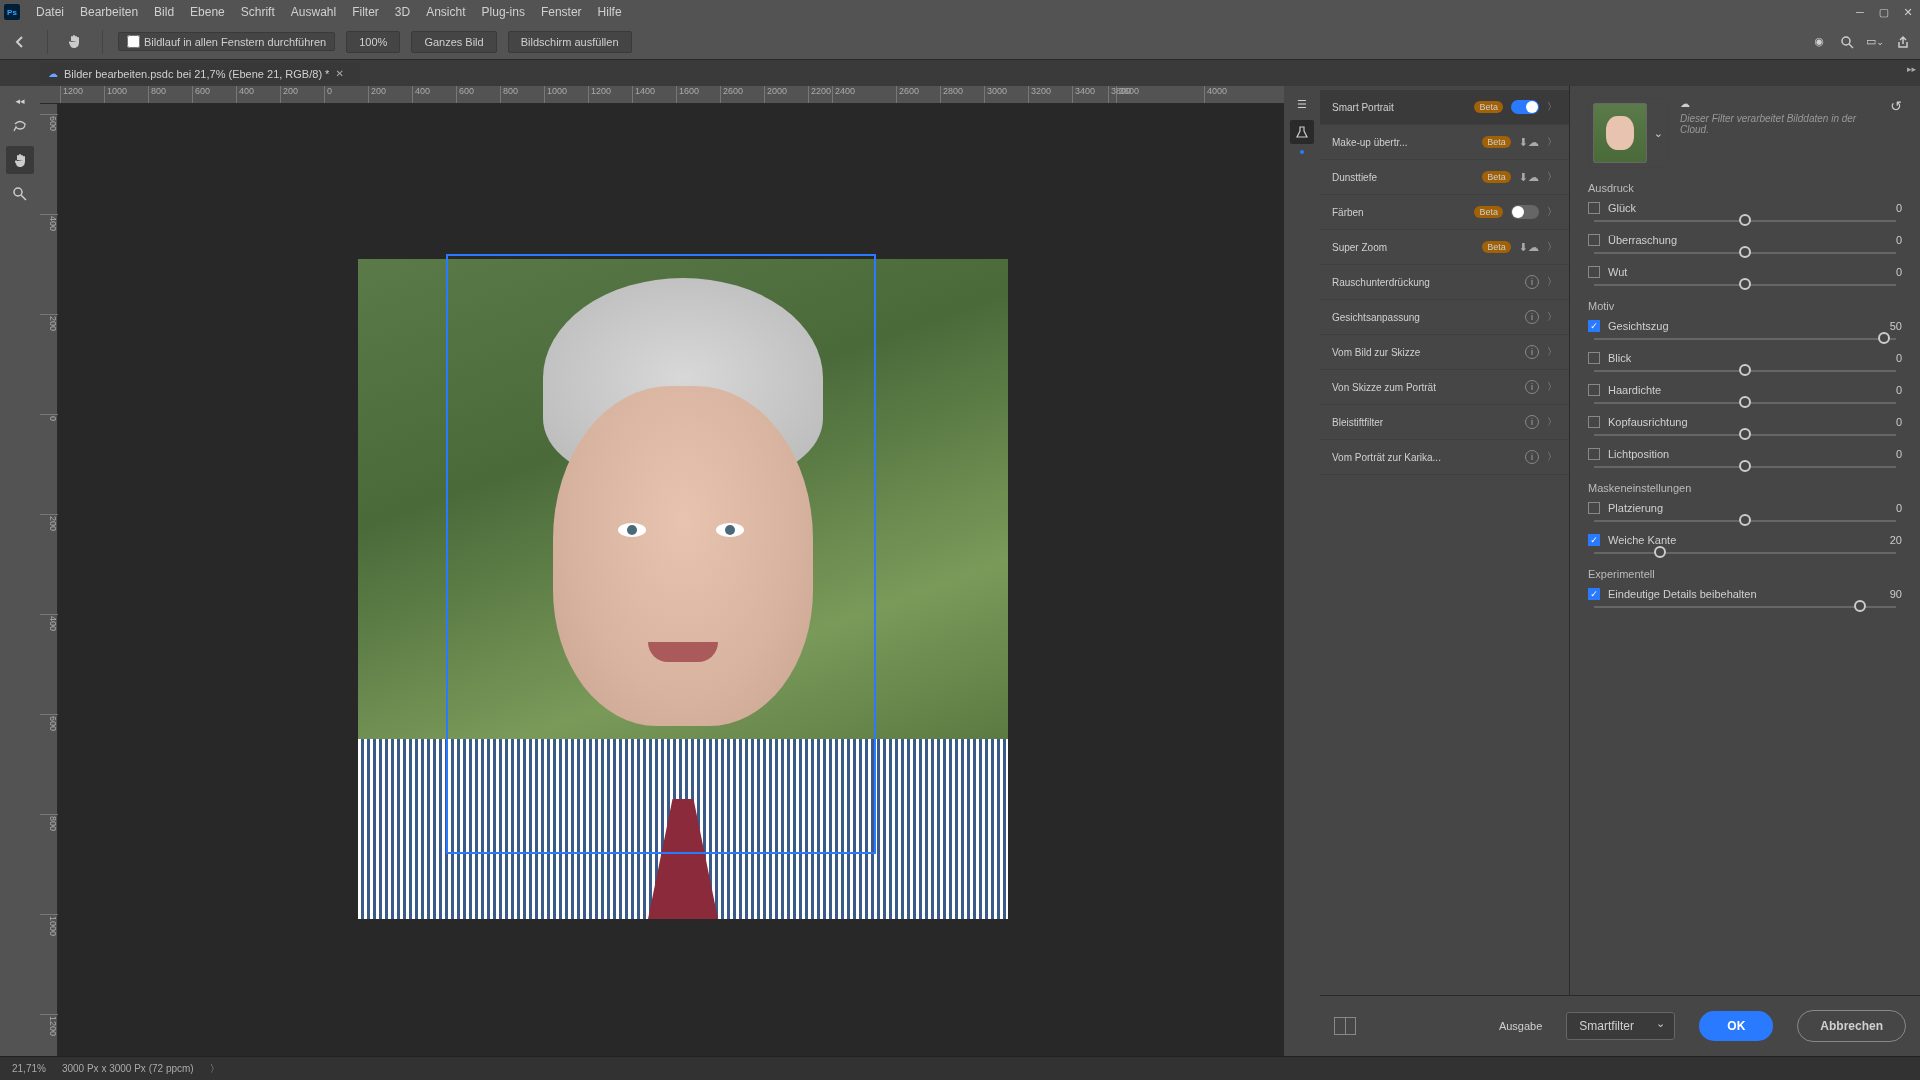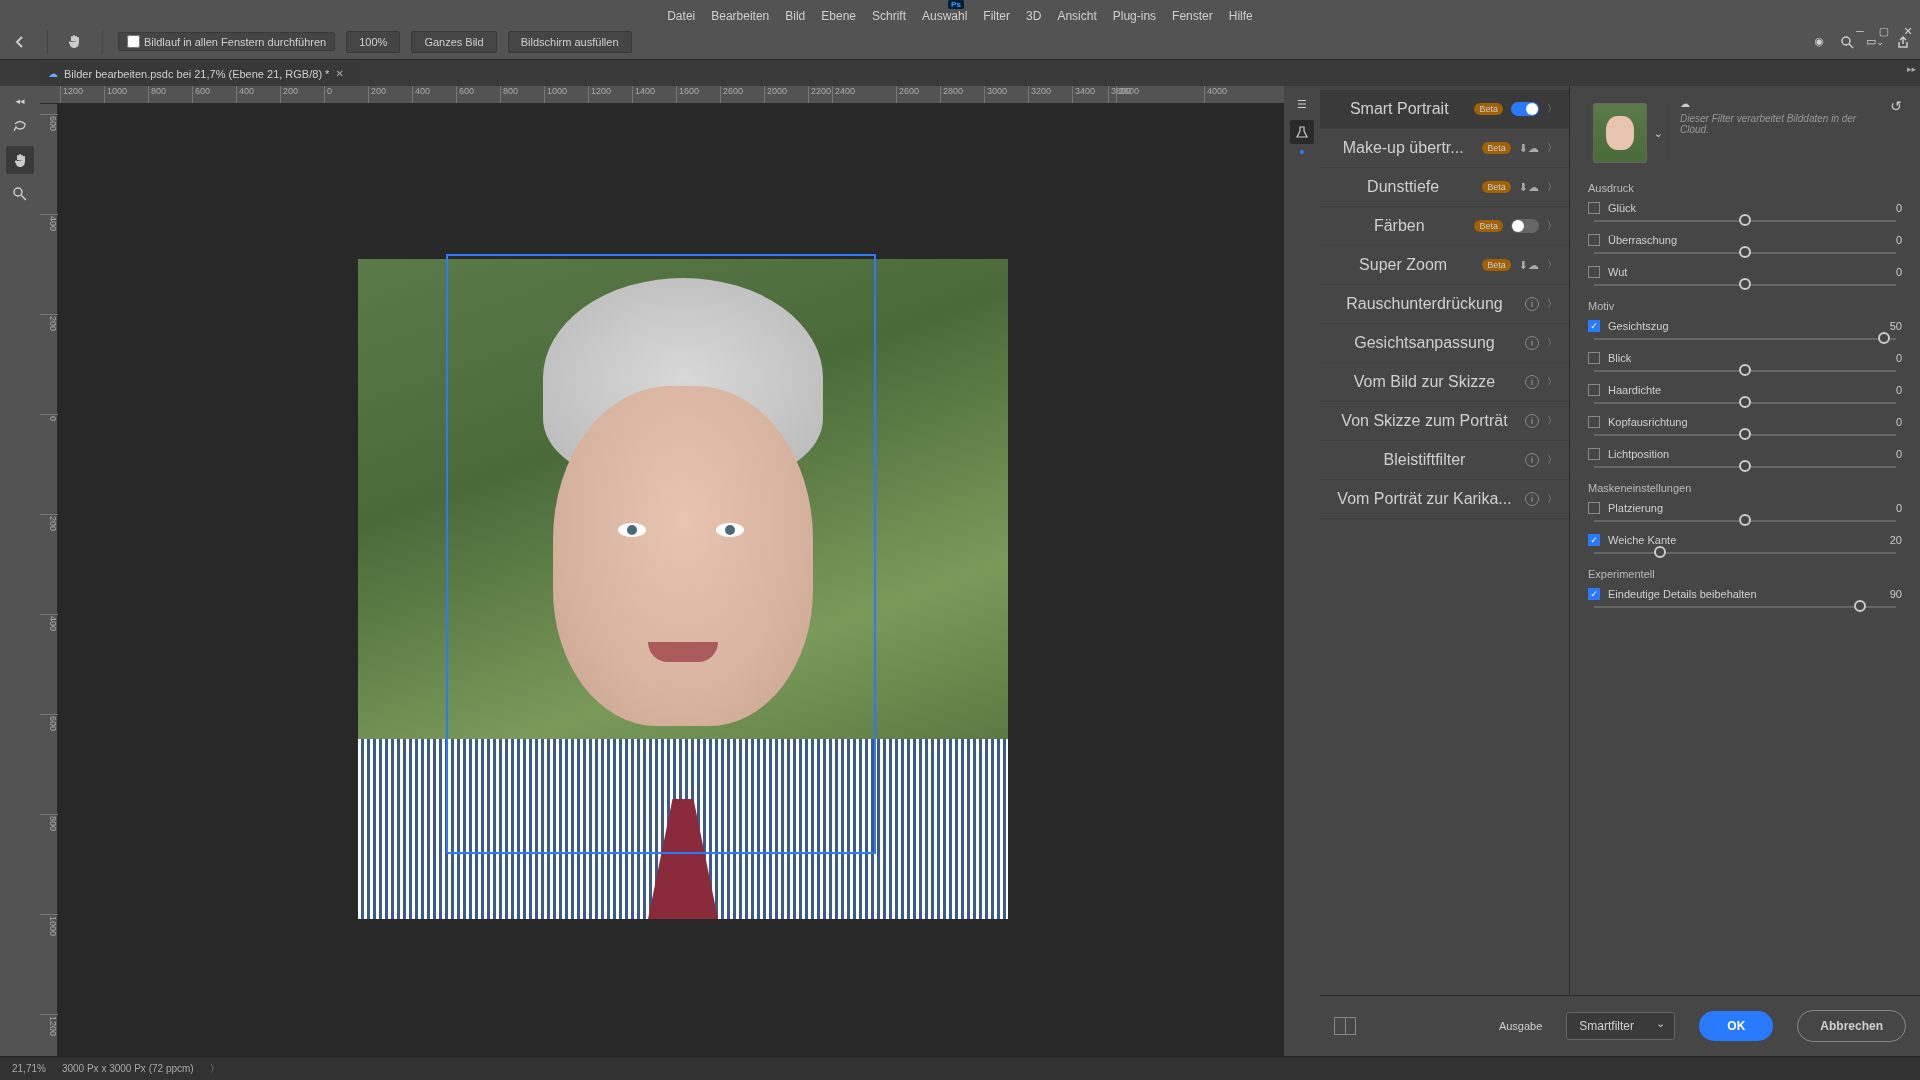--- a/index.html
+++ b/index.html
@@ -1,18 +1,18 @@
 <!DOCTYPE html>
 <html><head>
 <meta charset="utf-8">
 <style>
 * { margin: 0; padding: 0; box-sizing: border-box; font-family: -apple-system, "Segoe UI", sans-serif; }
 body { background: #323232; color: #d0d0d0; font-size: 11px; overflow: hidden; width: 1920px; height: 1080px; }
 
-.titlebar { height: 24px; background: #535353; display: flex; align-items: center; padding: 0 4px; flex-direction: column; }
+.titlebar { height: 24px; background: #535353; display: flex; align-items: center; padding: 0 4px; }
 .titlebar .ps-logo { width: 16px; height: 16px; background: #001e36; color: #31a8ff; display: flex; align-items: center; justify-content: center; font-size: 8px; font-weight: bold; border-radius: 2px; margin-right: 8px; }
 .titlebar .menu-item { padding: 0 8px; cursor: pointer; font-size: 12px; }
 .titlebar .window-controls { margin-left: auto; display: flex; gap: 8px; }
 .titlebar .window-controls span { width: 16px; height: 16px; display: flex; align-items: center; justify-content: center; cursor: pointer; }
 
 .optionbar { height: 36px; background: #535353; display: flex; align-items: center; padding: 0 8px; border-bottom: 1px solid #2a2a2a; gap: 11px; }
 .optionbar .btn-icon { width: 24px; height: 24px; display: flex; align-items: center; justify-content: center; cursor: pointer; }
 .optionbar .divider { width: 1px; height: 24px; background: #444; margin: 0 4px; }
 .optionbar .check-label { display: flex; align-items: center; gap: 4px; background: #454545; padding: 2px 8px; border-radius: 2px; border: 1px solid #3a3a3a; }
 .optionbar .btn-txt { padding: 4px 12px; background: #454545; border: 1px solid #3a3a3a; border-radius: 2px; cursor: pointer; }
@@ -64,21 +64,21 @@
 .panel-strip .pbtn.active { background: #2a2a2a; }
 .panel-strip .dot { width:4px; height:4px; background:#2a7aff; border-radius:50%; margin-top:2px;}
 
 .neural-panel { width: 600px; background: #464646; display: flex; flex-direction: column; }
 .neural-header { padding: 8px 12px; border-bottom: 1px solid #2a2a2a; font-size: 11px; color: #d0d0d0; }
 .neural-body { flex: 1; display: flex; overflow: hidden; }
 
 .filter-list { width: 250px; border-right: 1px solid #2a2a2a; overflow-y: auto; padding: 4px 0; }
 .filter-item { display: flex; align-items: center; padding: 10px 12px; cursor: pointer; gap: 8px; position: relative; border-bottom: 1px solid #3f3f3f; }
 .filter-item.selected { background: #3a3a3a; }
-.filter-item .fname { flex: 1; font-size: 16px; text-align: center; }
+.filter-item .fname { flex: 1; font-size: 10px; }
 .filter-item .beta { font-size: 9px; background: #a16207; padding: 1px 5px; border-radius: 6px; color: #ccc; }
 .filter-item .chev { color: #aaa; font-size: 10px; }
 .toggle { width: 28px; height: 14px; background: #666; border-radius: 7px; position: relative; cursor: pointer; }
 .toggle.on { background: #2a7aff; }
 .toggle .knob { width: 12px; height: 12px; background: #fff; border-radius: 50%; position: absolute; top: 1px; left: 1px; transition: .1s; }
 .toggle.on .knob { left: 15px; }
 .dl-icon { color: #aaa; font-size: 11px; }
 .info-icon { color: #aaa; font-size: 11px; width:14px; height:14px; border:1px solid #888; border-radius:50%; display:flex;align-items:center;justify-content:center;font-size:9px;}
 
 .settings { flex: 1; padding: 12px 18px; overflow-y: auto; }

